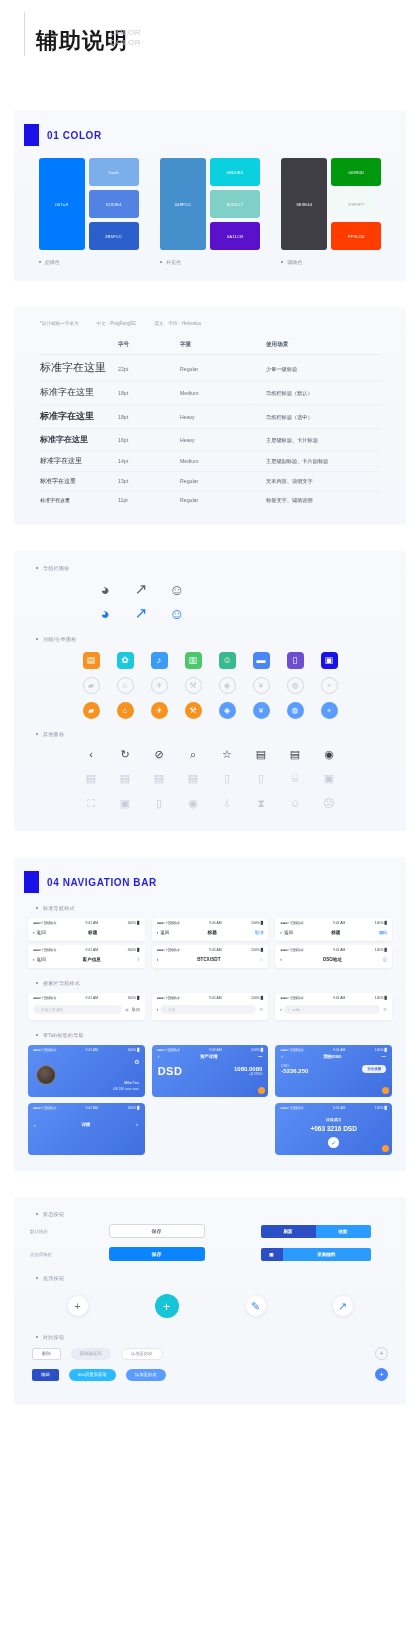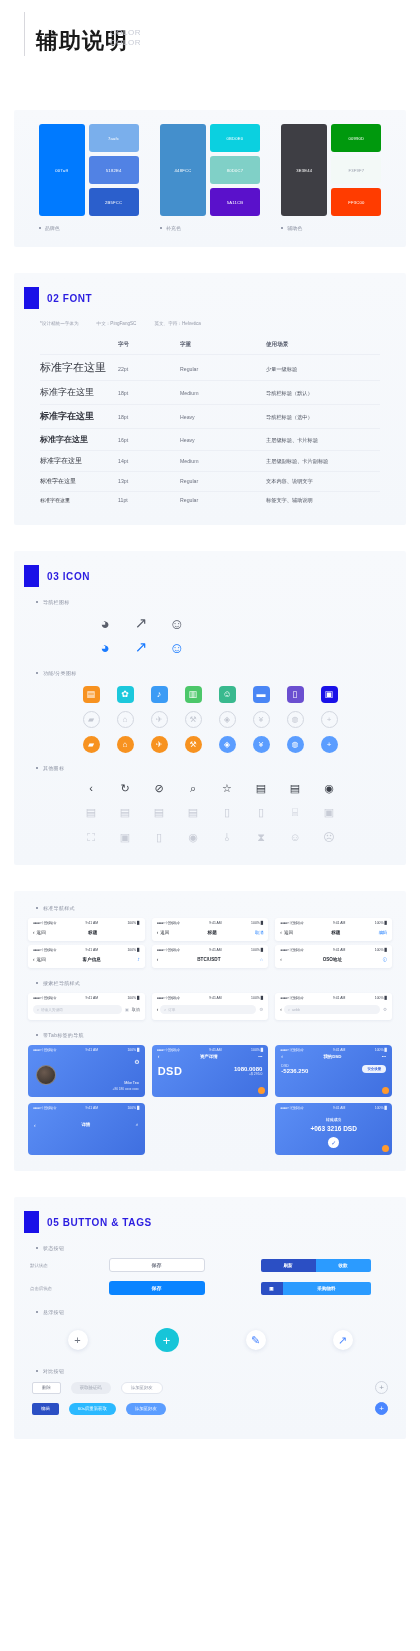--- a/index.html
+++ b/index.html
@@ -227,20 +227,24 @@
 <div class="header">
   <div class="header-rule"></div>
   <div class="header-title">辅助说明</div>
   <div class="header-sub">
     <div>COLOR</div>
     <div>COLOR</div>
   </div>
 </div>
 
 <div class="section">
+  <div class="sec-head">
+    <div class="sec-chip"></div>
+    <div class="sec-title">01 COLOR</div>
+  </div>
   <div class="color-row" id="color-groups">
       <div class="color-group">
         <div class="swatch-wrap">
           <div class="swatch-main" style="background: rgb(0, 122, 255);">
             <span class="hexlabel" style="color: rgb(255, 255, 255);">007aff</span>
           </div>
           <div class="swatch-col">
             <div class="swatch-sm" style="background: rgb(122, 175, 236);">
               <span class="hexlabel" style="color: rgb(255, 255, 255);">7aafc</span>
             </div>
@@ -289,24 +293,20 @@
               <span class="hexlabel" style="color: rgb(255, 255, 255);">FF3C00</span>
             </div>
           </div>
         </div>
         <div class="group-cap">辅助色</div>
       </div>
     </div>
 </div>
 
 <div class="section">
-  <div class="sec-head">
-    <div class="sec-chip"></div>
-    <div class="sec-title">02 FONT</div>
-  </div>
   <div class="font-note">
     <span>*设计精统一字体为</span>
     <span>中文：PingFangSC</span>
     <span>英文、字符：Helvetica</span>
   </div>
   <div class="font-table">
     <div class="ft-row ft-head">
       <div class="ft-sample"></div>
       <div class="ft-size">字号</div>
       <div class="ft-weight">字重</div>
@@ -353,24 +353,20 @@
           <div class="ft-sample" style="font-size: 5px; font-weight: 400;">标准字在这里</div>
           <div class="ft-size">11pt</div>
           <div class="ft-weight">Regular</div>
           <div class="ft-use">标签文字、辅助说明</div>
         </div>
       </div>
   </div>
 </div>
 
 <div class="section">
-  <div class="sec-head">
-    <div class="sec-chip"></div>
-    <div class="sec-title">03 ICON</div>
-  </div>
 
   <div class="sub-label">导航栏图标</div>
   <div class="icon-row" id="nav-icons-outline">
       <div class="nav-ico" style="font-size: 15px; color: rgb(90, 95, 107);">◕</div>
       <div class="nav-ico" style="font-size: 15px; color: rgb(90, 95, 107);">↗</div>
       <div class="nav-ico" style="font-size: 15px; color: rgb(90, 95, 107);">☺</div>
     </div>
   <div class="icon-row" id="nav-icons-filled" style="margin-bottom:12px;">
       <div class="nav-ico" style="font-size: 15px; color: rgb(26, 123, 255);">◕</div>
       <div class="nav-ico" style="font-size: 15px; color: rgb(26, 123, 255);">↗</div>
@@ -436,20 +432,24 @@
       <div><div class="other-ico dim" style="font-size: 11px;">▯</div></div>
       <div><div class="other-ico dim" style="font-size: 11px;">◉</div></div>
       <div><div class="other-ico dim" style="font-size: 11px;">⫰</div></div>
       <div><div class="other-ico dim" style="font-size: 11px;">⧗</div></div>
       <div><div class="other-ico dim" style="font-size: 11px;">☺</div></div>
       <div><div class="other-ico dim" style="font-size: 11px;">☹</div></div>
     </div>
 </div>
 
 <div class="section">
+  <div class="sec-head">
+    <div class="sec-chip"></div>
+    <div class="sec-title">04 NAVIGATION BAR</div>
+  </div>
 
   <div class="sub-label">标准导航样式</div>
   <div class="nav-grid" id="nav-row-1">
       <div class="nav-card">
         <div class="statusbar">
           <span class="sb-dots">●●●●○ 中国移动 令</span>
           <span>9:41 AM</span>
           <span>100% ▉</span>
         </div>
         <div class="navbody">
@@ -663,24 +663,20 @@
         </div>
         <div class="b-title" style="margin: 6px 0px 3px; font-size: 3.8px; opacity: 0.85;">转账成功</div>
         <div style="text-align: center; font-size: 6.5px; font-weight: 700; margin-bottom: 5px;">+063 3216 DSD</div>
         <div class="check-circle">✓</div>
         <div class="dot-orange"></div>
       </div>
     </div>
 </div>
 
 <div class="section">
-  <div class="sec-head">
-    <div class="sec-chip"></div>
-    <div class="sec-title">05 BUTTON &amp; TAGS</div>
-  </div>
 
   <div class="sub-label">状态按钮</div>
 
   <div class="btn-row">
     <div class="btn-state-lbl">默认状态</div>
     <div class="btn-half">
       <div class="btn btn-outline">保存</div>
     </div>
     <div class="btn-half">
       <div class="btn-split">

